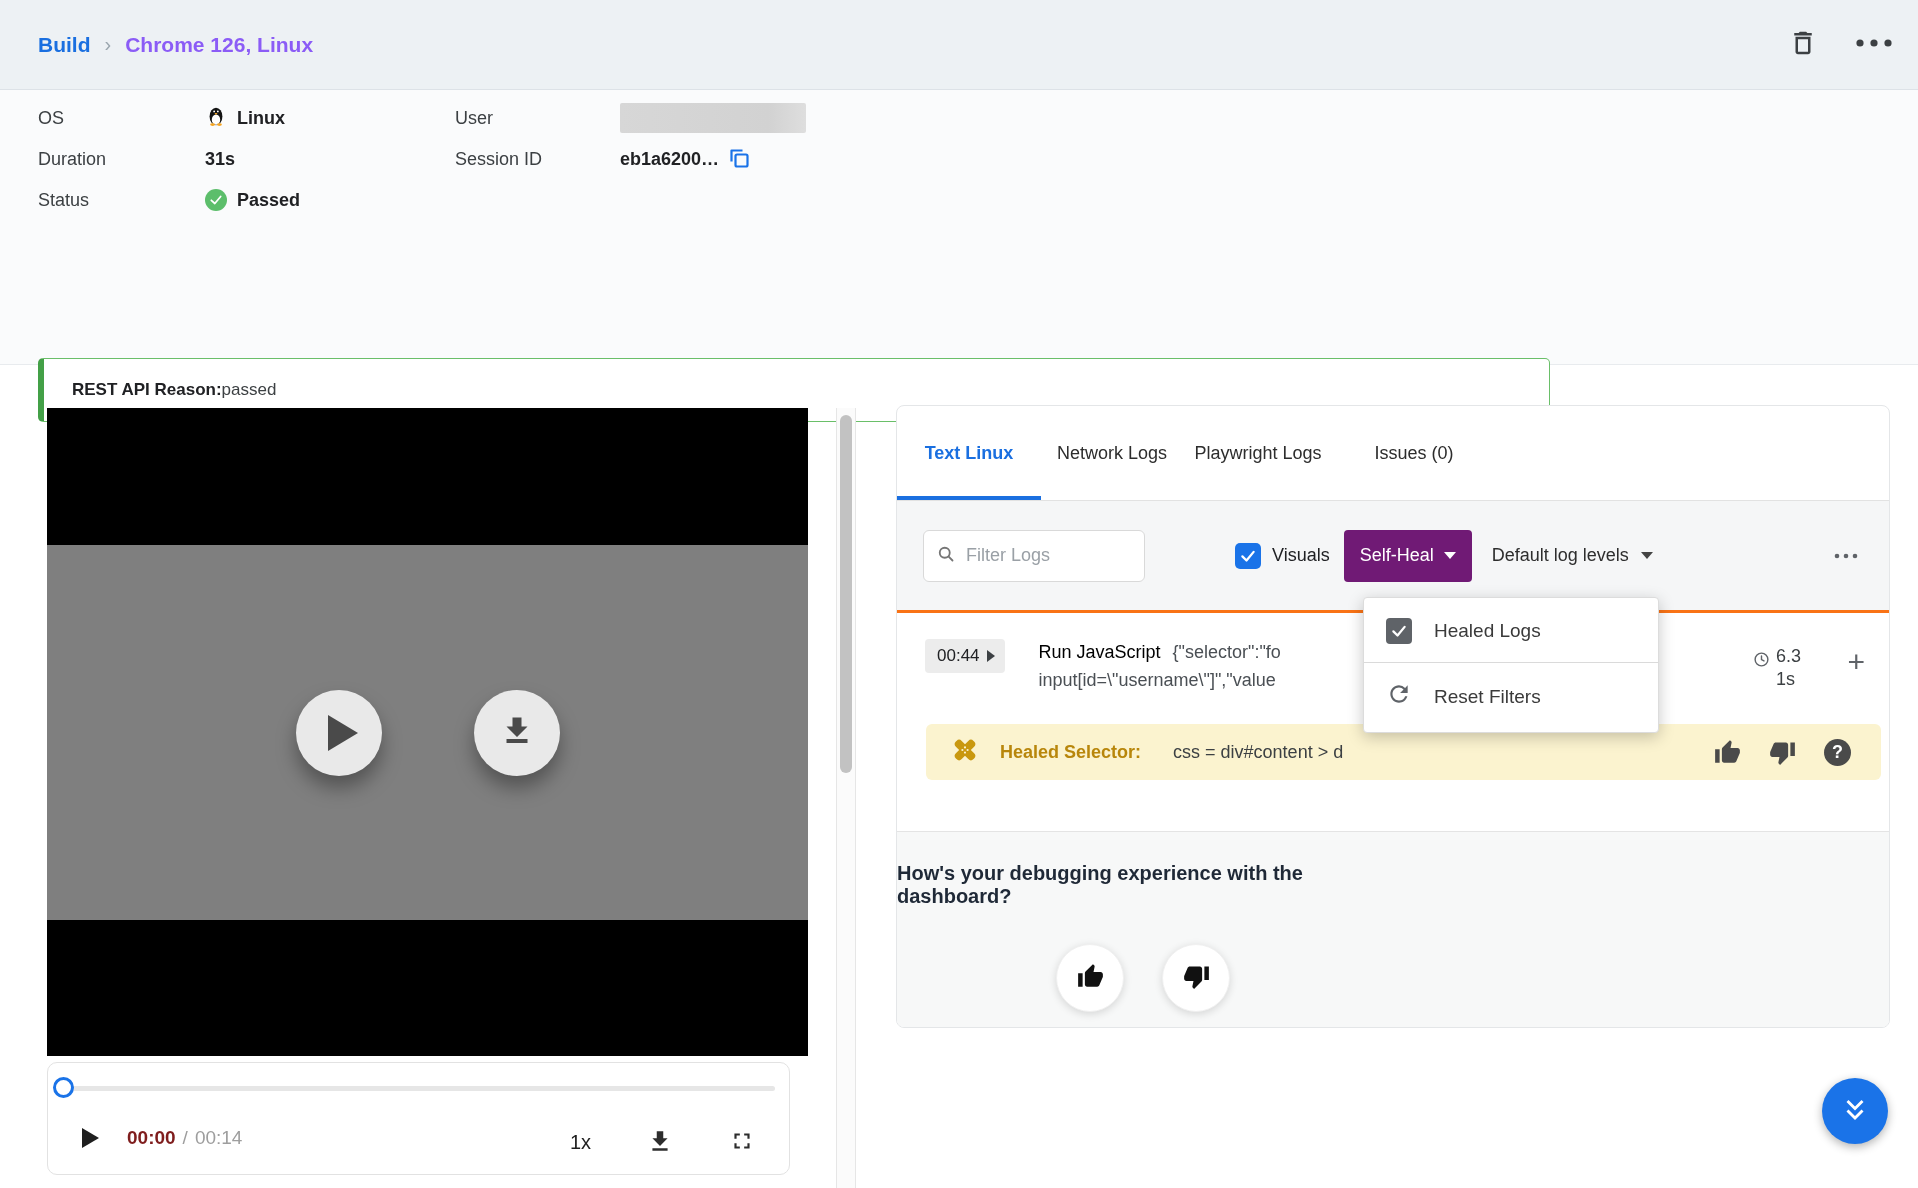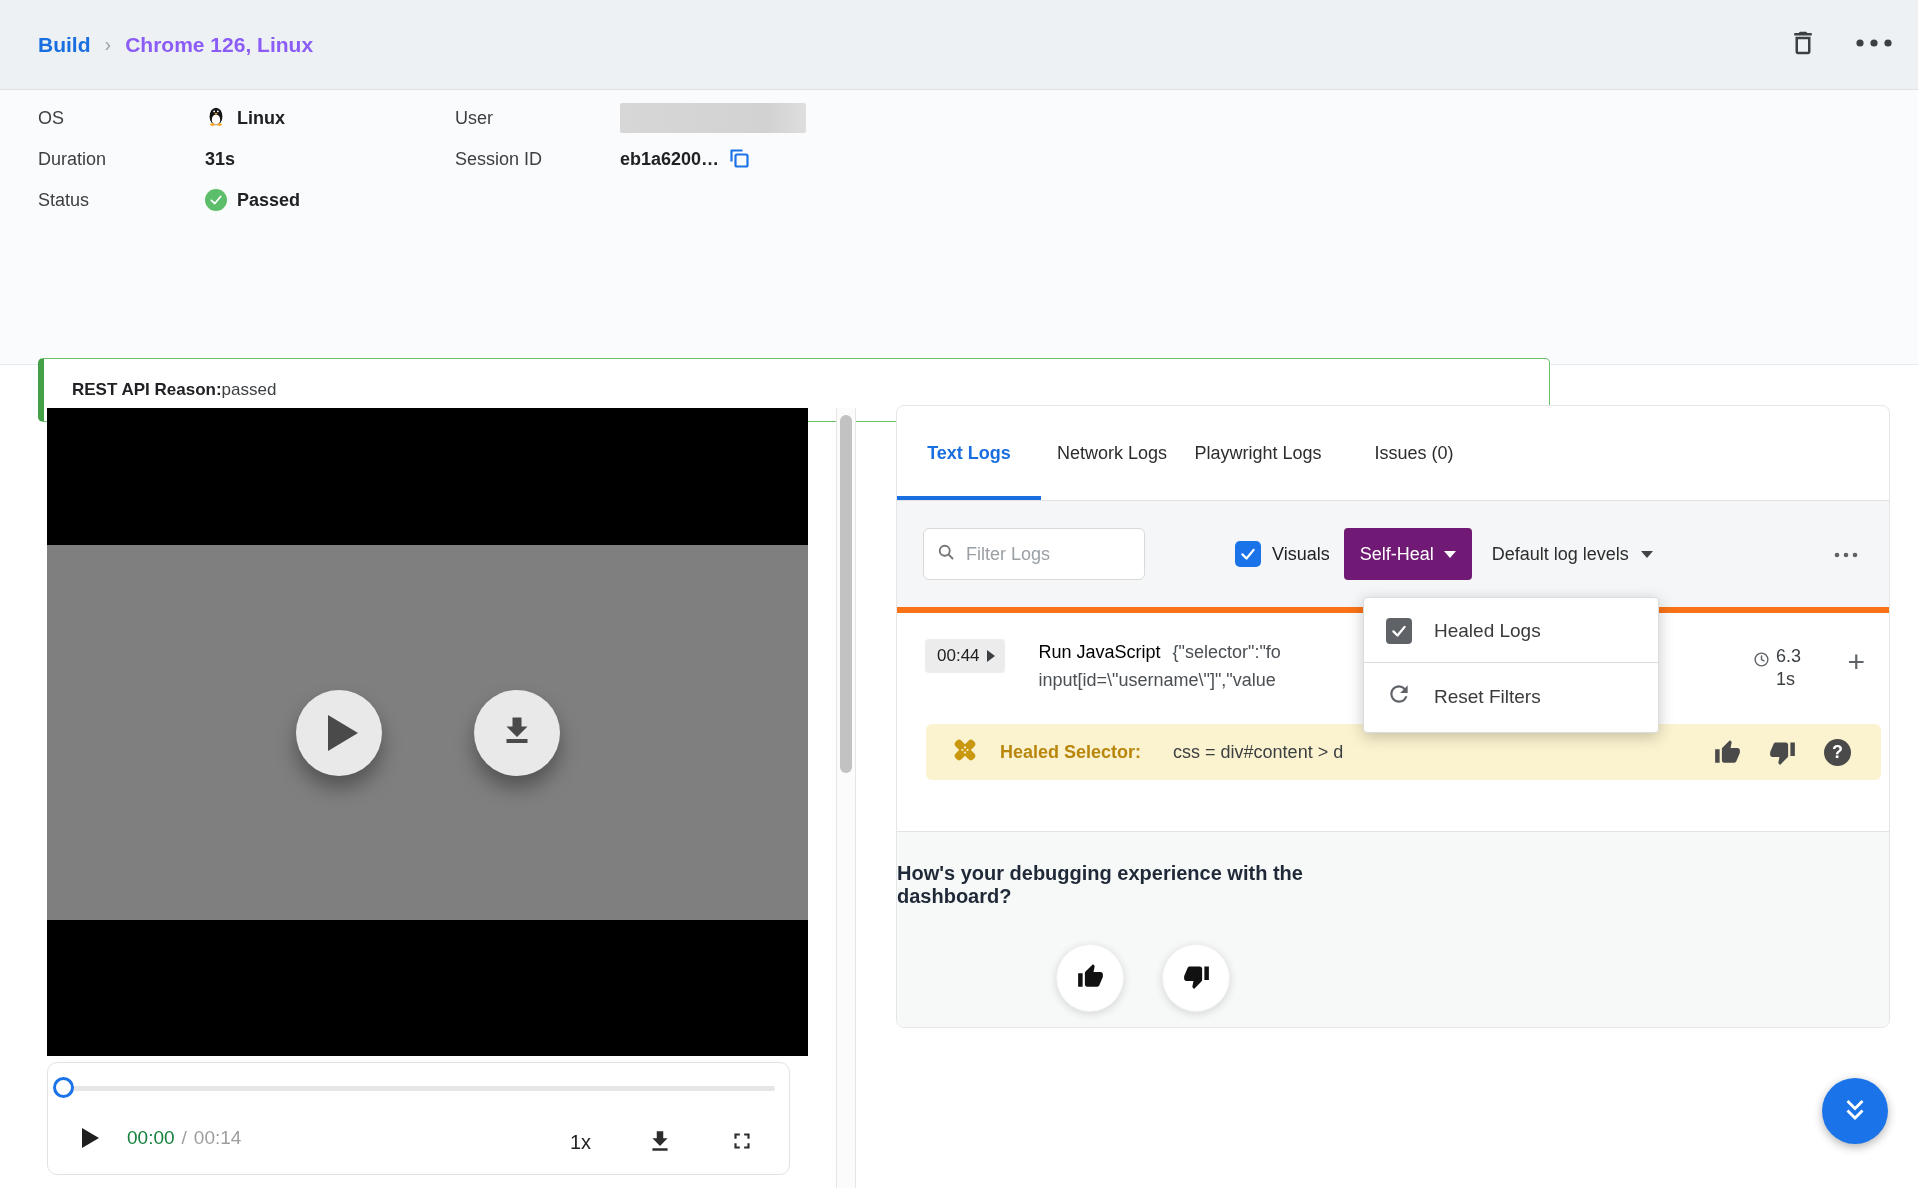--- a/index.html
+++ b/index.html
@@ -61,21 +61,21 @@
   .controls-card {
     position:absolute; left:47px; top:1062px; width:743px; height:113px;
     border:1px solid #e2e2e2; border-radius:10px; background:#fff;
   }
   .seek-row { position:absolute; left:0; top:14px; width:100%; height:22px; }
   .seek-track { position:absolute; left:12px; right:14px; top:9px; height:5px; background:#e6e6e6; border-radius:3px; cursor:pointer; }
   .seek-handle { position:absolute; left:5px; top:0; width:21px; height:21px; border-radius:50%; background:#fff; border:3px solid #1a73e8; cursor:pointer; }
   .ctrl-row { position:absolute; left:0; bottom:14px; width:100%; height:44px; display:flex; align-items:center; padding:0 34px; }
   .ctrl-play { width:0; height:0; border-left:17px solid #1f1f1f; border-top:10px solid transparent; border-bottom:10px solid transparent; cursor:pointer; }
   .ctrl-time { margin-left:28px; font-size:19px; display:flex; gap:7px; align-items:baseline; }
-  .t-cur { font-weight:400; color:#15803d; }
+  .t-cur { font-weight:700; color:#7f1d1d; }
   .t-sep, .t-tot { color:#9e9e9e; }
   .ctrl-right { margin-left:auto; display:flex; align-items:center; gap:56px;margin-top:8px; }
   .speed { font-size:20px; color:#1f1f1f; cursor:pointer; }
   
   .v-scrollbar {
     position:absolute; left:836px; top:408px; width:20px; height:780px;
     background:#fbfbfb; border-left:1px solid #e6e6e6; border-right:1px solid #e6e6e6;
   }
   .v-thumb { position:absolute; left:3px; top:7px; width:12px; height:358px; background:#c2c2c2; border-radius:7px; cursor:grab; }
   
@@ -86,21 +86,21 @@
   .tabs-row { position:relative; height:95px; display:flex; align-items:center; border-bottom:1px solid #e2e2e2; }
   .tab { text-align:center; font-size:18px; color:#2d2d2d; line-height:1.35; cursor:pointer; }
   .tab-1 { width:144px; }
   .tab-2 { width:118px; margin-left:12px; }
   .tab-3 { width:142px; margin-left:16px; }
   .tab-4 { width:150px; margin-left:10px; }
   .tab.active { color:#1a6fe0; font-weight:700; }
   .tab-underline { position:absolute; left:0; bottom:0; width:144px; height:4px; background:#1a6fe0; }
   
   .filter-row {
-    height:112px; background:#f5f6f7; border-bottom:6px solid #f97316;
+    height:112px; background:#f5f6f7; border-bottom:3px solid #f97316;
     display:flex; align-items:center; padding:0 30px 0 26px;
   }
   .search-box {
     width:222px; height:52px; background:#fff; border:1px solid #d9d9d9; border-radius:6px;
     display:flex; align-items:center; padding:0 12px; gap:10px;
   }
   .search-box input { border:none; outline:none; width:150px; font-size:18px; font-family:"Liberation Sans",sans-serif; color:#333; background:transparent; }
   .search-box input::placeholder { color:#9aa0a6; }
   .visuals-group { display:flex; align-items:center; gap:11px; margin-left:90px; cursor:pointer; }
   .cb-blue { width:26px; height:26px; background:#1a73e8; border-radius:5px; display:flex; align-items:center; justify-content:center; }
@@ -299,21 +299,21 @@
     </span>
   </div>
 </div>
 
 <div class="v-scrollbar">
   <div class="v-thumb"></div>
 </div>
 
 <div class="panel">
   <div class="tabs-row">
-    <div class="tab tab-1 active">Text Logs</div>
+    <div class="tab tab-1 active">Text Linux</div>
     <div class="tab tab-2">Network Logs</div>
     <div class="tab tab-3">Playwright Logs</div>
     <div class="tab tab-4">Issues (0)</div>
     <div class="tab-underline"></div>
   </div>
 
   <div class="filter-row">
     <div class="search-box">
       <span>
         <svg viewBox="0 0 24 24" width="20" height="20" fill="none" stroke="#757575" stroke-width="2.2" stroke-linecap="round">

